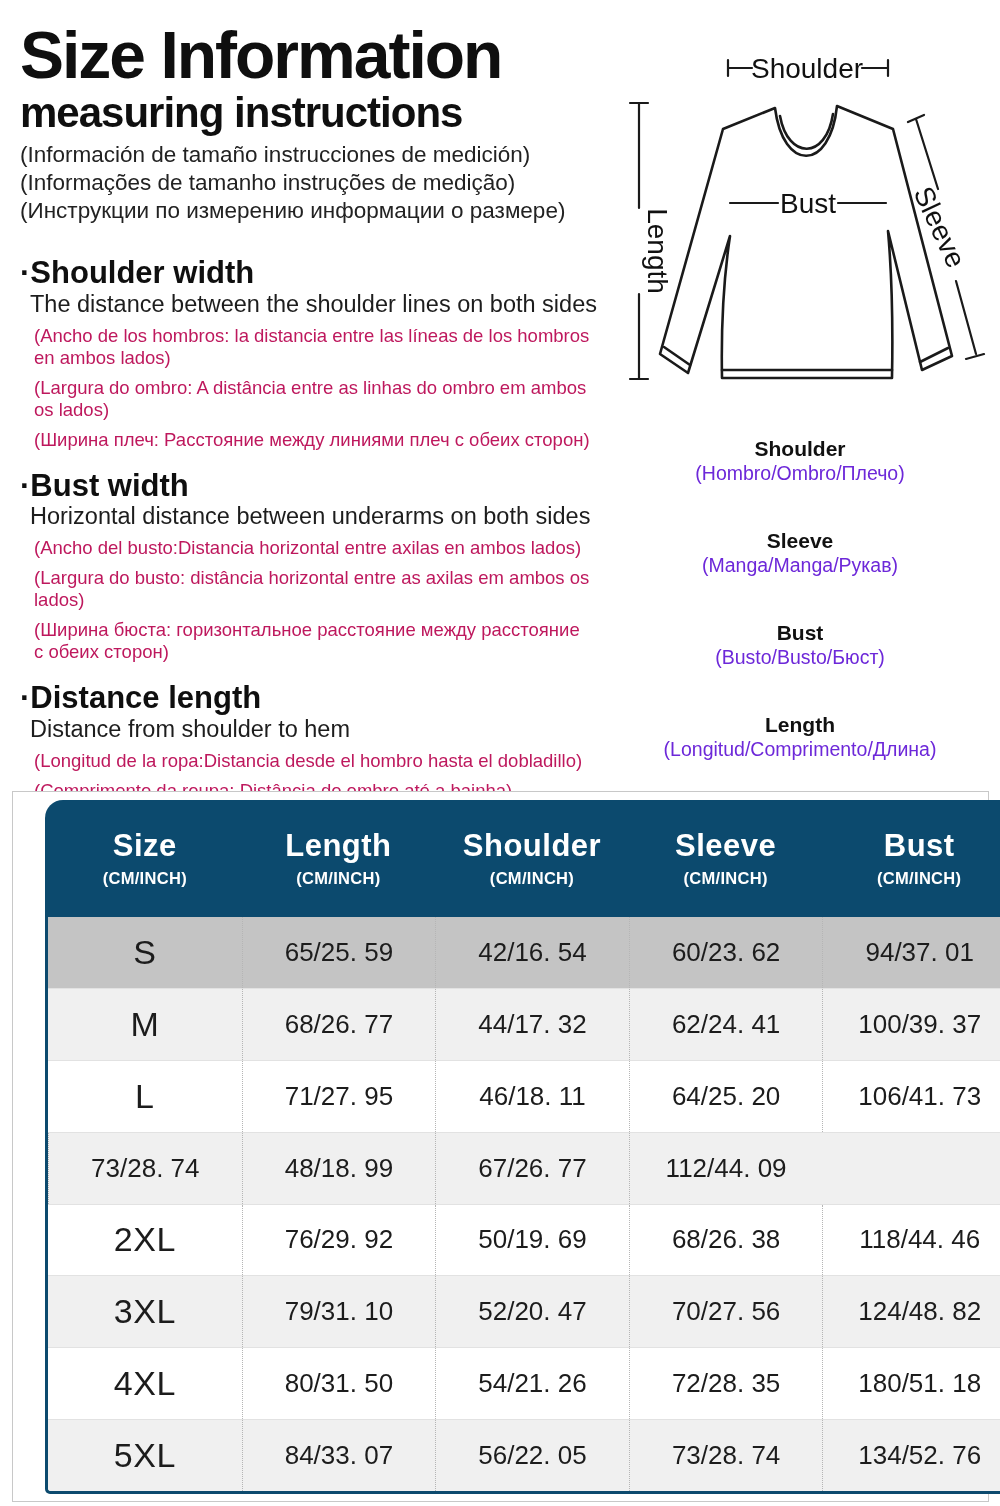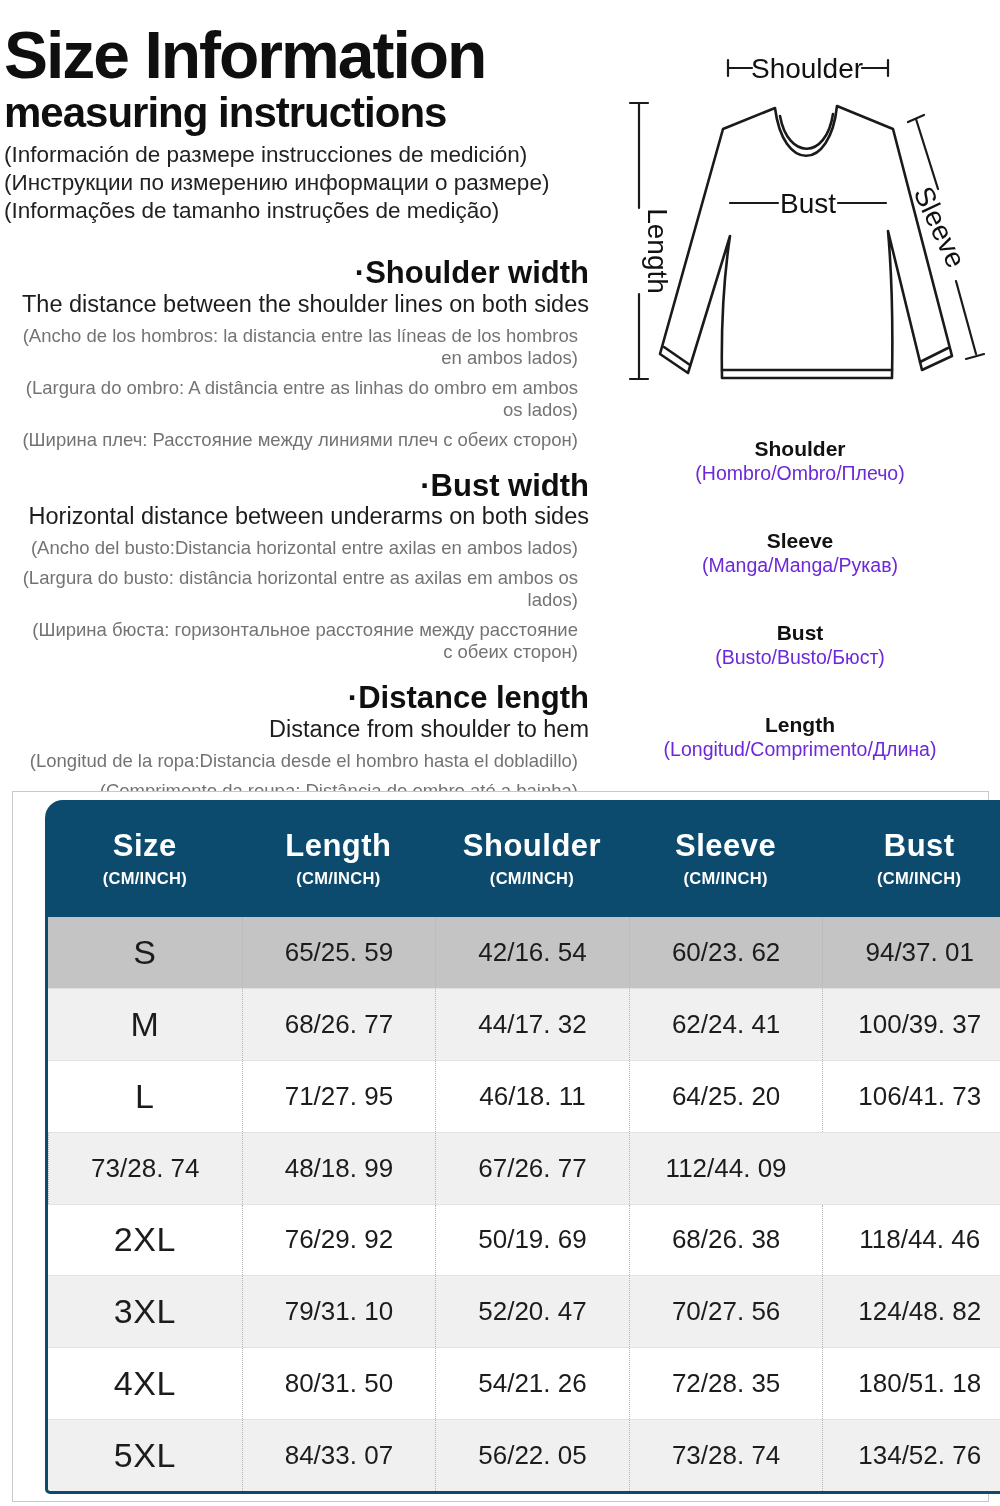--- a/index.html
+++ b/index.html
@@ -2,31 +2,31 @@
 <html><head>
 <meta charset="utf-8">
 <style>
   html,body { margin:0; padding:0; background:#ffffff; }
   .page {
     position:relative; width:1000px; height:1506px; background:#ffffff;
     font-family:"Liberation Sans", sans-serif; color:#1a1a1a; overflow:hidden;
   }
 
   
-  .intro { position:absolute; left:4px; top:20px; width:585px; }
+  .intro { position:absolute; left:20px; top:20px; width:585px; }
   .intro h1 { margin:0; font-size:66px; line-height:1.08; font-weight:700; letter-spacing:-2px; color:#0f0f0f; }
   .intro h2 { margin:0 0 6px 0; font-size:42px; line-height:1.05; font-weight:700; letter-spacing:-1px; color:#0f0f0f; }
   .intro p  { margin:0; font-size:22.5px; line-height:28px; color:#222; }
 
   
-  .measure-guide { position:absolute; left:4px; top:256px; width:585px;text-align:right; }
+  .measure-guide { position:absolute; left:20px; top:256px; width:585px; }
   .guide-section { margin-bottom:18px; }
   .guide-section h3 { margin:0; font-size:31px; line-height:1.12; font-weight:700; color:#0f0f0f; }
   .guide-section .desc { margin:0 0 7px 10px; font-size:23.5px; line-height:27px; color:#1d1d1d; }
-  .guide-section .tr { margin:0 0 8px 14px; font-size:18.5px; line-height:22px; color:#737373; width:560px; }
+  .guide-section .tr { margin:0 0 8px 14px; font-size:18.5px; line-height:22px; color:#be185d; width:560px; }
 
   
   .diagram { position:absolute; left:600px; top:26px; width:400px; height:406px; }
   .diagram svg { display:block; }
 
   
   .measure-labels { position:absolute; left:600px; top:436px; width:400px; text-align:center; }
   .ml { margin-bottom:42px; }
   .ml-name { font-size:21px; font-weight:700; line-height:25px; color:#111; }
   .ml-tr { font-size:19.5px; line-height:25px; color:#6d28d9; }
@@ -56,23 +56,23 @@
   .td.size-col { border-left:none; font-size:34px; letter-spacing:0.5px; }
 </style>
 </head>
 <body>
 
 <div class="page">
 
   <header class="intro">
     <h1>Size Information</h1>
     <h2>measuring instructions</h2>
-    <p>(Información de размере instrucciones de medición)</p>
+    <p>(Información de tamaño instrucciones de medición)</p>
+    <p>(Informações de tamanho instruções de medição)</p>
     <p>(Инструкции по измерению информации о размере)</p>
-    <p>(Informações de tamanho instruções de medição)</p>
   </header>
 
   <section class="measure-guide">
     <div class="guide-section">
       <h3><span>·</span><span>Shoulder width</span></h3>
       <p class="desc">The distance between the shoulder lines on both sides</p>
       <p class="tr">(Ancho de los hombros: la distancia entre las líneas de los hombros en ambos lados)</p>
       <p class="tr">(Largura do ombro: A distância entre as linhas do ombro em ambos os lados)</p>
       <p class="tr">(Ширина плеч: Расстояние между линиями плеч с обеих сторон)</p>
     </div>

